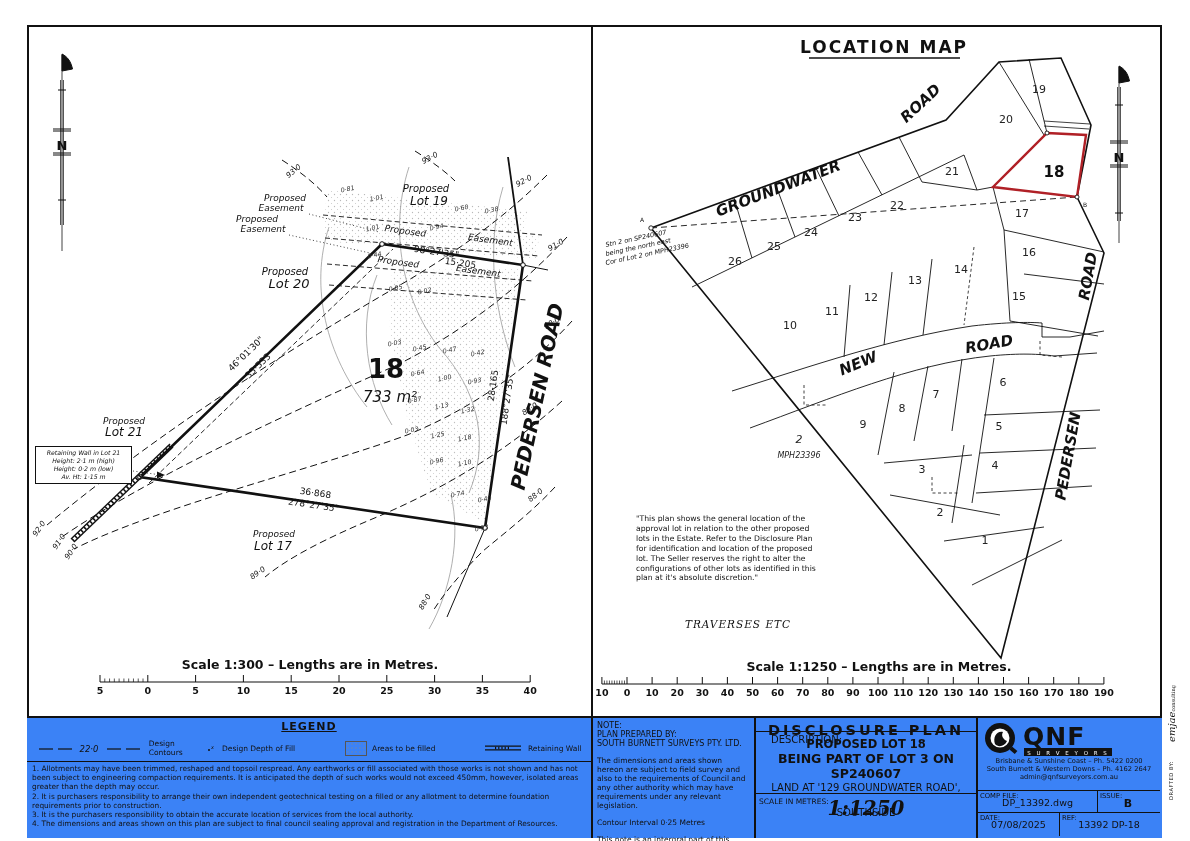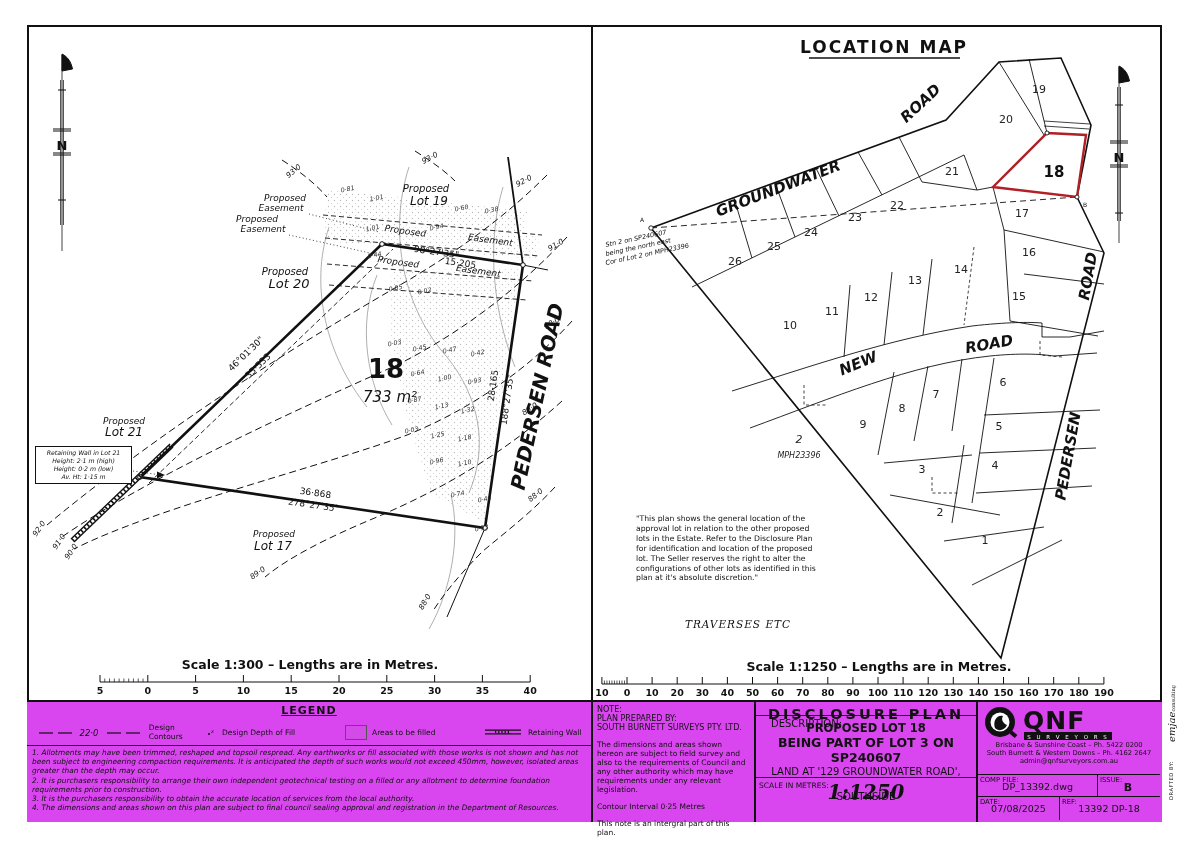--- a/index.html
+++ b/index.html
@@ -24,38 +24,38 @@
   .trav-title{text-align:center;font-size:10.5px;letter-spacing:1px;}
   .trav-grid{border:1.4px solid #111;margin-top:1px;}
   .trav-row{display:flex;}
   .trav-row.hdr{border-bottom:1.1px solid #111;}
   .trav-cell{height:13px;line-height:13px;text-align:center;font-size:8.5px;}
   .trav-cell.c1{width:46px;border-right:1.1px solid #111;}
   .trav-cell.c2{width:72px;border-right:1.1px solid #111;}
   .trav-cell.c3{width:70px;}
 
   
-  .bottombar{position:absolute;left:27px;top:700px;width:1135px;height:122px;border-top:2px solid #111;
-             display:flex;background:#d946ef;}
+  .bottombar{position:absolute;left:27px;top:716px;width:1135px;height:122px;border-top:2px solid #111;
+             display:flex;background:#3b82f6;}
   .bbox{height:120px;border-right:2px solid #111;position:relative;}
   .legendnotes{width:566px;}
   .notebox{width:163px;padding:3px 4px;font-size:7.5px;line-height:9px;}
   .discbox{width:222px;}
   .firmbox{width:182px;border-right:none;}
 
   .legend{height:44px;border-bottom:1.6px solid #111;position:relative;}
   .legend-title{position:absolute;left:0;right:0;top:2px;text-align:center;font-weight:bold;
                 font-size:11px;text-decoration:underline;letter-spacing:1px;}
   .legend-items{position:absolute;left:10px;right:4px;top:20px;height:20px;display:flex;align-items:center;}
   .li{display:flex;align-items:center;font-size:7.5px;}
   .li-label{margin-left:5px;}
   .sym-areas{width:22px;height:15px;border:0.8px solid #555;
              background-image:radial-gradient(#888 0.6px, transparent 0.75px);background-size:4px 4px;}
   .notes{padding:2px 5px 0 5px;font-size:7.4px;line-height:9.2px;}
-  .notes div{margin:0;font-style:italic;}
+  .notes div{margin:0;}
 
   .nb-head{font-size:8px;}
   .nb-gap{height:8px;}
 
   .disc-title{height:14px;line-height:25px;text-align:center;font-weight:bold;font-size:14.5px;
               letter-spacing:3px;border-bottom:1.6px solid #111;}
   .disc-desc{height:62px;border-bottom:1.6px solid #111;position:relative;text-align:center;padding-top:3px;}
   .disc-label{position:absolute;left:3px;top:2px;font-size:10px;margin-left:12px;}
   .dl1{font-weight:bold;font-size:11.5px;margin-top:2px;}
   .dl2{font-weight:bold;font-size:12.5px;}

